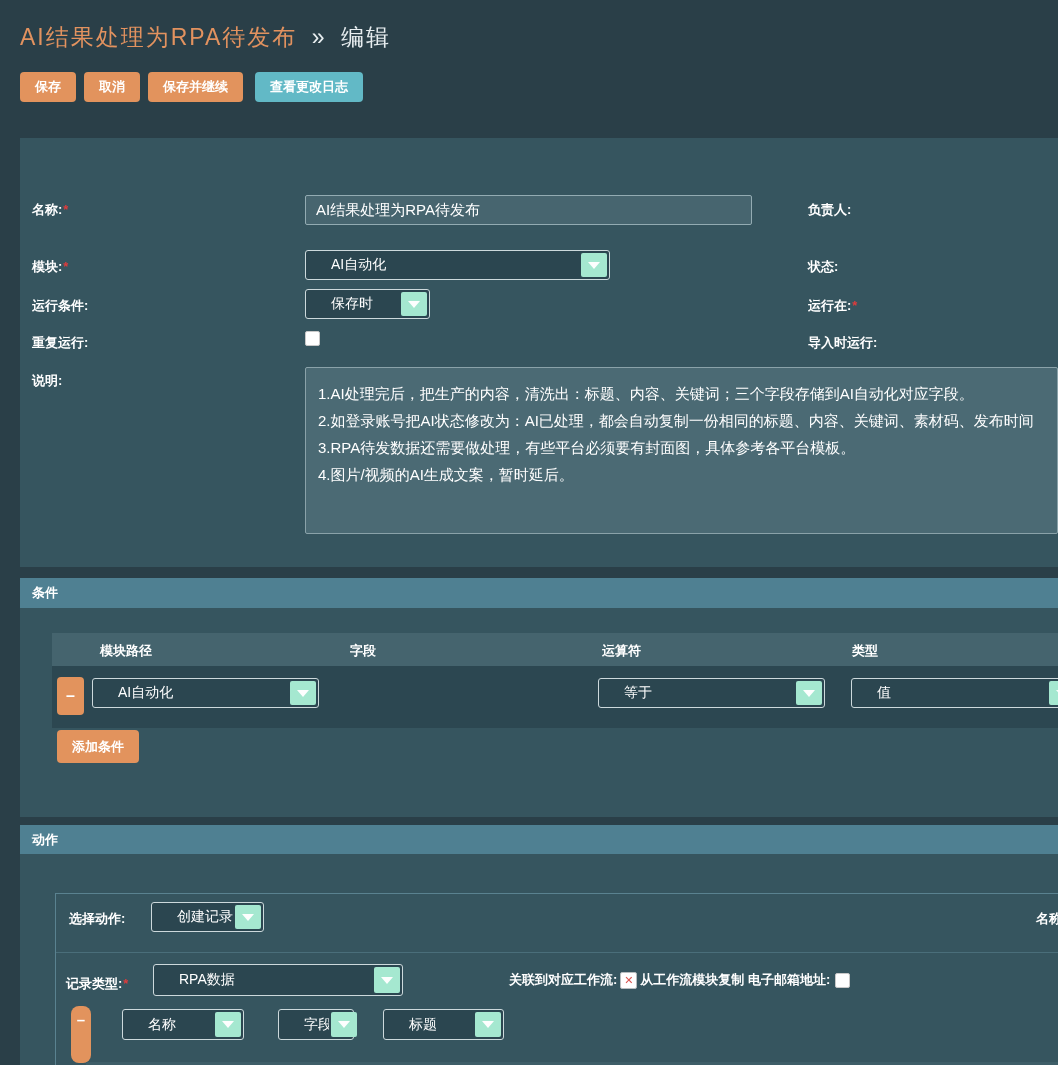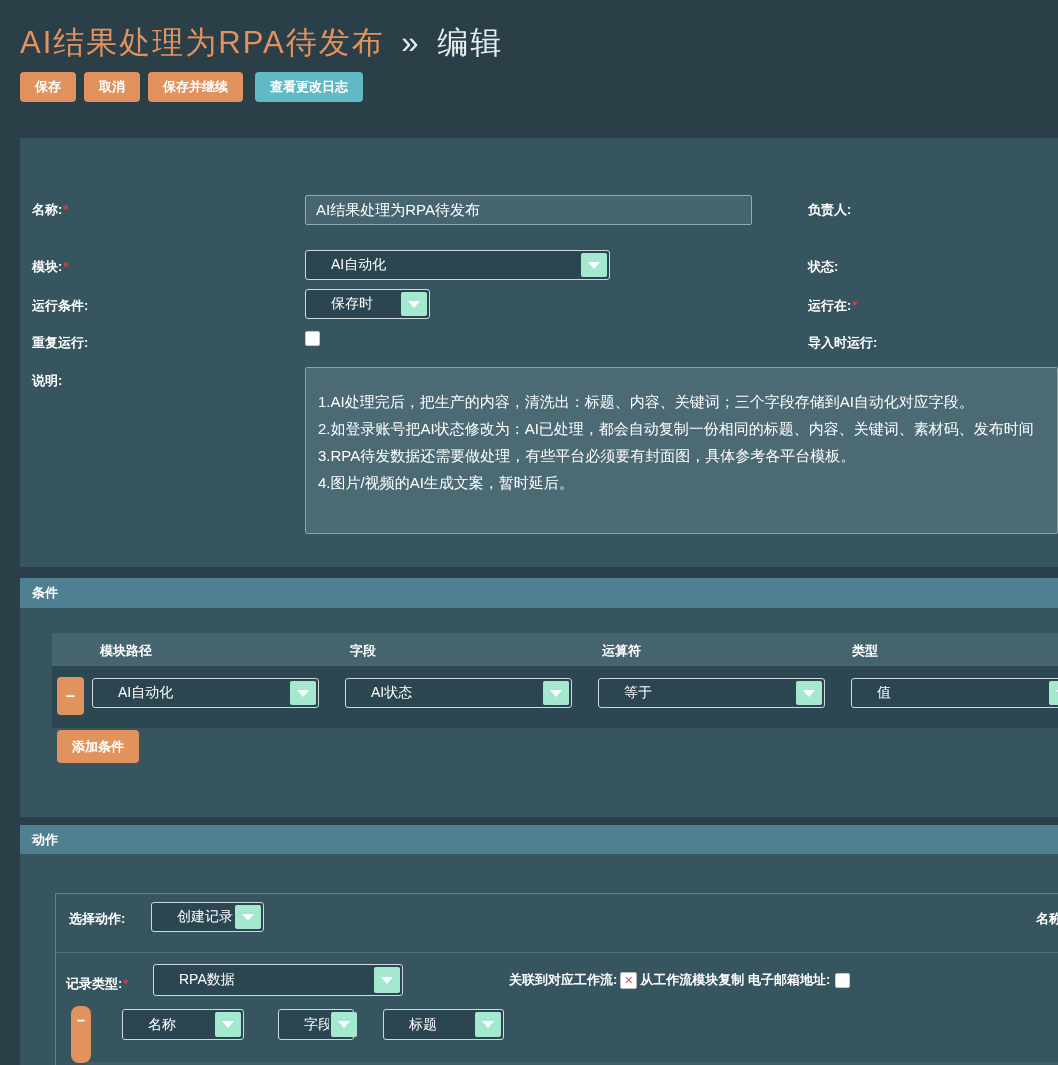--- a/index.html
+++ b/index.html
@@ -4,21 +4,21 @@
 <style>
   * { margin:0; padding:0; box-sizing:border-box; }
   html,body { background:#22343c; }
   #screen {
     position:relative; width:1058px; height:1065px; overflow:hidden;
     background:#2a3f48;
     font-family:"Liberation Sans","DejaVu Sans",sans-serif;
     color:#fff;
   }
   
-  .page-title { position:absolute; left:20px; top:22px; font-size:31px; letter-spacing:2px; white-space:nowrap;text-align:right; }
+  .page-title { position:absolute; left:20px; top:22px; font-size:23px; letter-spacing:2px; white-space:nowrap;text-align:right; }
   .page-title .main { color:#e2925f; }
   .page-title .sep  { color:#e8eef0; padding:0 6px; }
   .page-title .sub  { color:#e8eef0; }
   
   .toolbar { position:absolute; left:20px; top:72px; display:flex; }
   .btn {
     height:30px; padding:0 15px; margin-right:8px;
     border:none; border-radius:4px; color:#fff;
     font-family:inherit; font-size:13px; font-weight:bold;
     display:inline-flex; align-items:center; cursor:pointer; white-space:nowrap;
@@ -34,21 +34,21 @@
   .lbl { position:absolute; font-size:13px; font-weight:bold; color:#fff; white-space:nowrap; }
   .req { color:#e03c3c; font-weight:bold; margin-left:1px; }
   
   .text-input {
     position:absolute; background:#47656f; border:1px solid #93abb2; border-radius:2px;
     color:#fff; font-size:15px; display:flex; align-items:center; padding:0 10px;
     white-space:nowrap; overflow:hidden;
   }
   .textarea {
     position:absolute; background:#4b6a74; border:1px solid #8aa2a9; border-radius:2px;
-    color:#fff; font-size:15px; line-height:27px; padding:20px 12px;
+    color:#fff; font-size:15px; line-height:27px; padding:12px 12px;
     white-space:pre-wrap; overflow:hidden;
   }
   .checkbox {
     position:absolute; width:15px; height:15px; background:#fff;
     border:1px solid #c8c8c8; border-radius:2px; cursor:pointer;
   }
   
   .select {
     position:absolute; height:30px; background:#2b4650; border:1px solid #cdd9dc;
     border-radius:3px; display:flex; align-items:center; cursor:pointer;
@@ -158,26 +158,20 @@
     </div>
 
     <div class="cond-row-strip">
       <button class="minus-btn" style="left:5px;top:11px;width:27px;height:38px;">–</button>
       <div class="select" style="left:40px;top:12px;width:227px;">
         <span class="txt">AI自动化</span>
         <span class="arrow">
             <span class="tri"></span>
           </span>
       </div>
-      <div class="select" style="left:293px;top:12px;width:227px;">
-        <span class="txt">AI状态</span>
-        <span class="arrow">
-            <span class="tri"></span>
-          </span>
-      </div>
       <div class="select" style="left:546px;top:12px;width:227px;">
         <span class="txt">等于</span>
         <span class="arrow">
             <span class="tri"></span>
           </span>
       </div>
       <div class="select" style="left:799px;top:12px;width:227px;">
         <span class="txt">值</span>
         <span class="arrow">
             <span class="tri"></span>

